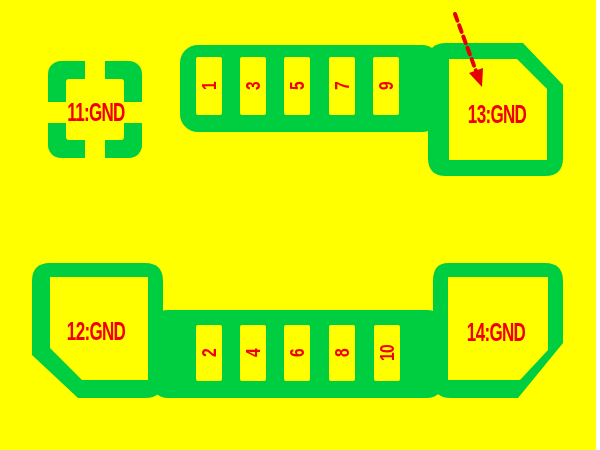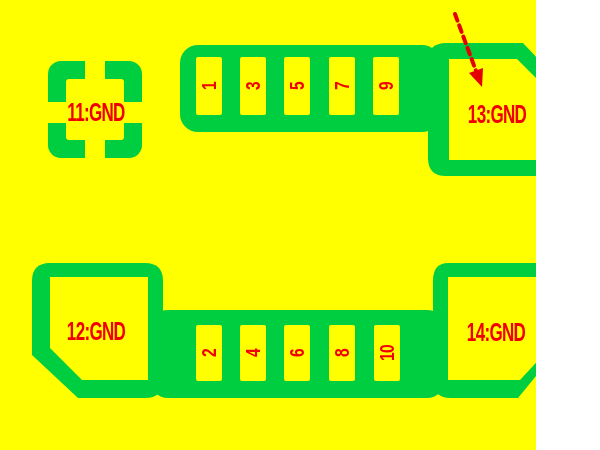--- a/index.html
+++ b/index.html
@@ -1,18 +1,18 @@
 <!DOCTYPE html>
 <html><head>
 <meta charset="utf-8">
 <style>
   html, body { margin: 0; padding: 0; }
   .canvas {
     position: relative;
-    width: 536px;
+    width: 596px;
     height: 450px;
     overflow: hidden;
     font-family: "Liberation Sans", sans-serif;
   }
   .canvas svg { position: absolute; left: 0; top: 0; }
   .lbl {
     position: absolute;
     font-weight: bold;
     white-space: nowrap;
     line-height: 1;

